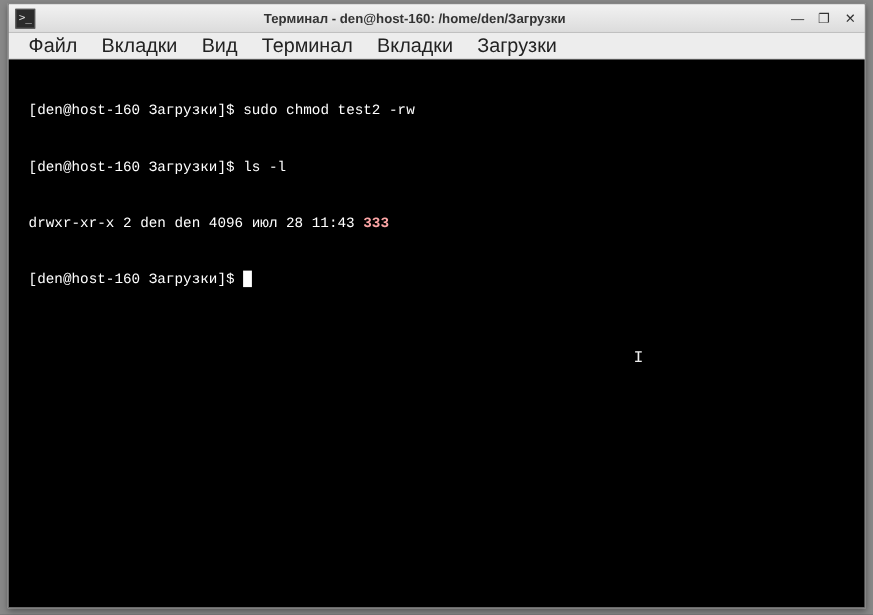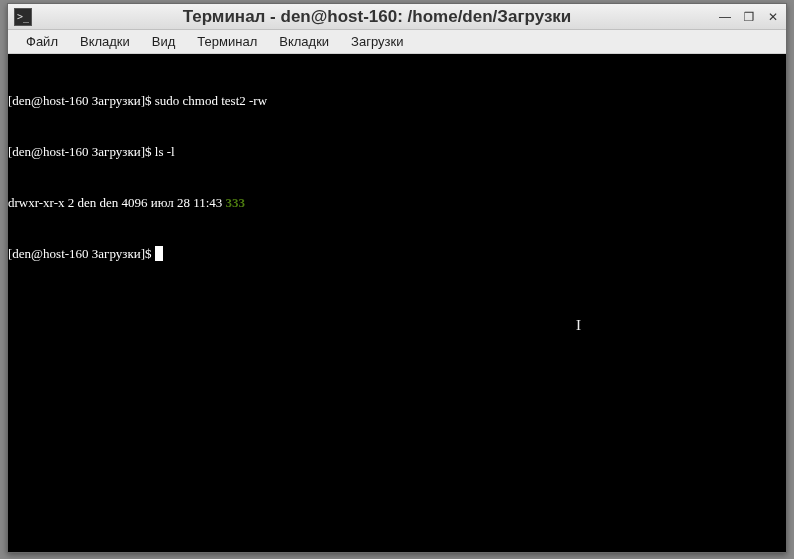--- a/index.html
+++ b/index.html
@@ -40,21 +40,21 @@
   }
   .titlebar .app-icon span {
     color: #ddd;
     font-size: 10px;
     font-family: monospace;
     line-height: 1;
   }
   .titlebar .title {
     flex: 1;
     text-align: center;
-    font-size: 17px;
+    font-size: 12px;
     font-weight: bold;
     color: #333;
   }
   .titlebar .win-controls {
     display: flex;
     gap: 10px;
   }
   .titlebar .win-btn {
     width: 14px; height: 14px;
     display: flex;
@@ -69,39 +69,39 @@
     height: 24px;
     background: #ededed;
     display: flex;
     align-items: center;
     padding: 0 8px;
     gap: 2px;
     border-bottom: 1px solid #d0d0d0;
   }
   .menubar .menu-item {
     padding: 2px 10px;
-    font-size: 13px;
+    font-size: 18px;
     color: #222;
     cursor: pointer;
   }
   .terminal {
     flex: 1;
     background: #000;
     color: #fff;
-    font-family: Liberation Serif, serif;
+    font-family: Liberation Mono, monospace;
     font-size: 13px;
     line-height: 17px;
-    padding: 4px 0;
+    padding: 4px 18px;
     white-space: pre;
     overflow: hidden;
     position: relative;
   }
   .terminal .line { white-space: pre; }
   .c-white { color: #fff; }
-  .c-blue { color: #4d7c0f; font-weight: bold; }
+  .c-blue { color: #fca5a5; font-weight: bold; }
   .cursor {
     display: inline-block;
     width: 8px; height: 15px;
     background: #fff;
     vertical-align: text-bottom;
   }
   .text-cursor {
     position: absolute;
     left: 568px;
     top: 263px;

